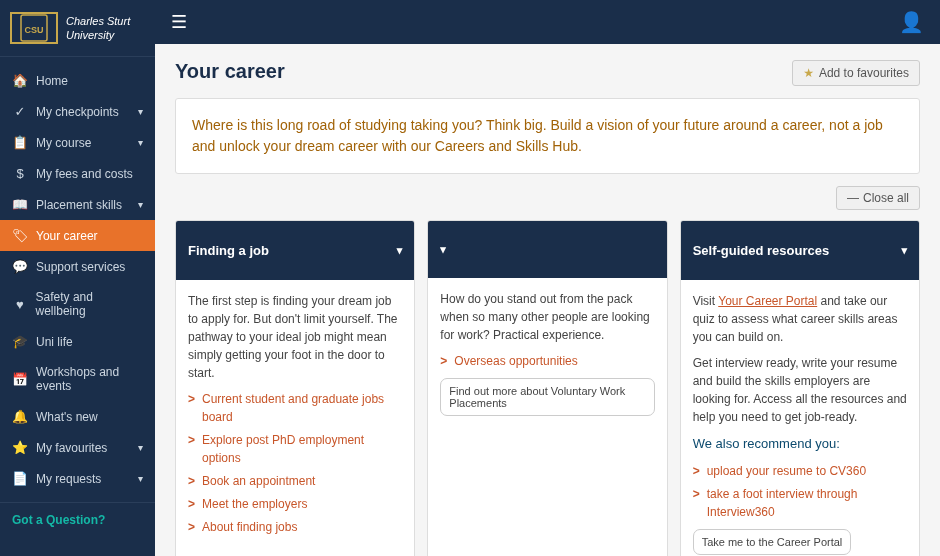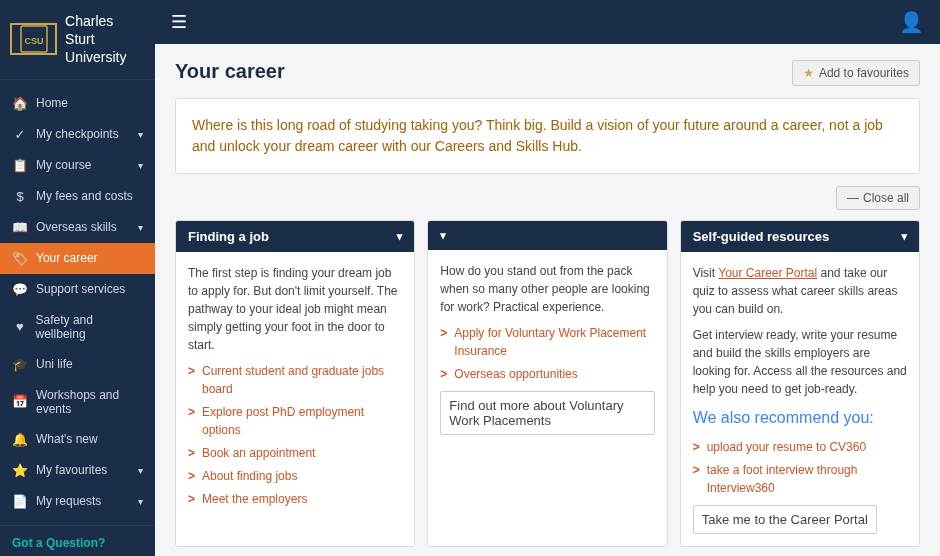--- a/index.html
+++ b/index.html
@@ -28,23 +28,24 @@
       height: 32px;
       border: 2px solid #c8a84b;
       display: flex;
       align-items: center;
       justify-content: center;
       font-size: 12px;
       color: #bef264;
       font-weight: bold;
     }
     .sidebar-logo-text {
-      font-size: 14px;
+      font-size: 11px;
       color: #fff;
       line-height: 1.3;
+      font-style: italic;
     }
     .sidebar-nav { flex: 1; padding: 8px 0; }
     .sidebar-item {
       display: flex;
       align-items: center;
       padding: 8px 12px;
       cursor: pointer;
       color: #ccd6e0;
       font-size: 12px;
       gap: 8px;
@@ -161,21 +162,21 @@
 
     .card {
       background: #fff;
       border: 1px solid #ddd;
       border-radius: 3px;
       overflow: hidden;
     }
     .card-header {
       background: #1a2e4a;
       color: #fff;
-      padding: 8px 12px;
+      padding: 22px 12px;
       display: flex;
       align-items: center;
       justify-content: space-between;
       font-size: 13px;
       font-weight: bold;
       cursor: pointer;
     }
     .card-header .chevron { font-size: 11px; }
     .card-body { padding: 12px; font-size: 12px; color: #444; line-height: 1.5; }
     .card-body p { margin-bottom: 8px; }
@@ -187,30 +188,30 @@
       margin-bottom: 5px;
       font-size: 12px;
       cursor: pointer;
       text-decoration: none;
     }
     .card-link:before { content: ">"; color: #c8562a; font-weight: bold; min-width: 10px; }
     .card-btn {
       display: block;
       border: 1px solid #ccc;
       padding: 6px 8px;
-      font-size: 13px;
+      font-size: 11px;
       color: #444;
       margin-top: 8px;
       cursor: pointer;
       background: #fff;
-      border-radius: 2px;
+      border-radius: 7px;
       text-align: left;
     }
     .card-link-plain { color: #c8562a; text-decoration: underline; cursor: pointer; }
-    .recommend-text { font-size: 16px; color: #3b82f6; margin: 6px 0 4px 0; }
+    .recommend-text { font-size: 13px; color: #0c4a6e; margin: 6px 0 4px 0; }
   </style>
 </head>
 <body>
 
 <aside class="sidebar">
   <div class="sidebar-logo">
     <div class="sidebar-logo-icon">
       <svg width="28" height="28" viewBox="0 0 28 28" fill="none">
         <rect x="1" y="1" width="26" height="26" rx="2" stroke="#c8a84b" stroke-width="1.5" fill="none"></rect>
         <text x="14" y="19" text-anchor="middle" fill="#c8a84b" font-size="9" font-weight="bold">CSU</text>
@@ -236,21 +237,21 @@
     <span>My course</span>
     <span class="chevron">▾</span>
   </div>
       <div class="sidebar-item">
     <span class="icon">$</span>
     <span>My fees and costs</span>
 
   </div>
       <div class="sidebar-item">
     <span class="icon">📖</span>
-    <span>Overseas skills</span>
+    <span>Placement skills</span>
     <span class="chevron">▾</span>
   </div>
       <div class="sidebar-item active">
     <span class="icon">🏷</span>
     <span>Your career</span>
 
   </div>
       <div class="sidebar-item">
     <span class="icon">💬</span>
     <span>Support services</span>
@@ -331,33 +332,32 @@
     <div class="card-header">
       <span>Finding a job</span>
       <span class="chevron">▾</span>
     </div>
     <div class="card-body">
       <p>The first step is finding your dream job to apply for. But don't limit yourself. The pathway to your ideal job might mean simply getting your foot in the door to start.</p>
 
       <a class="card-link">Current student and graduate jobs board</a>
             <a class="card-link">Explore post PhD employment options</a>
             <a class="card-link">Book an appointment</a>
+            <a class="card-link">Meet the employers</a>
             <a class="card-link">About finding jobs</a>
-            <a class="card-link">Meet the employers</a>
 
     </div>
   </div>
         <div class="card">
     <div class="card-header">
       <span class="chevron">▾</span>
     </div>
     <div class="card-body">
       <p>How do you stand out from the pack when so many other people are looking for work? Practical experience.</p>
 
-      <a class="card-link">Apply for Voluntary Work Placement Insurance</a>
             <a class="card-link">Overseas opportunities</a>
       <button class="card-btn">Find out more about Voluntary Work Placements</button>
     </div>
   </div>
         <div class="card">
     <div class="card-header">
       <span>Self-guided resources</span>
       <span class="chevron">▾</span>
     </div>
     <div class="card-body">

